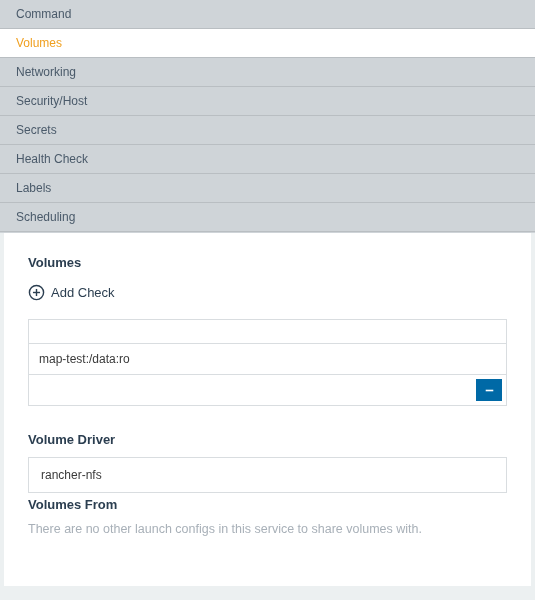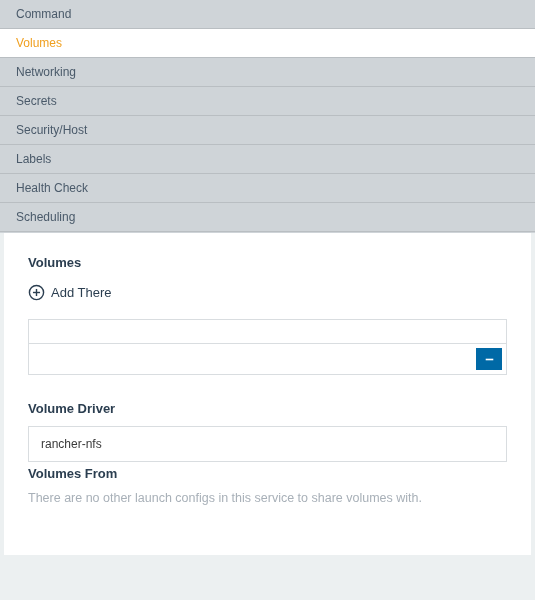--- a/index.html
+++ b/index.html
@@ -111,43 +111,44 @@
       padding: 18px 0;
     }
   </style>
 </head>
 <body>
 
 <div class="tabs">
   <div class="tab">Command</div>
   <div class="tab active">Volumes</div>
   <div class="tab">Networking</div>
+  <div class="tab">Security/Host</div>
   <div class="tab">Secrets</div>
-  <div class="tab">Security/Host</div>
+  <div class="tab">Health Check</div>
   <div class="tab">Labels</div>
-  <div class="tab">Health Check</div>
   <div class="tab">Scheduling</div>
 </div>
 
 <div class="panel">
   <div class="section-title">Volumes</div>
 
   <div class="add-volume">
     <span class="plus-icon">
       <svg viewBox="0 0 24 24" width="17" height="17" fill="none" stroke="#2b3e50" stroke-width="2">
         <circle cx="12" cy="12" r="10"></circle>
         <line x1="12" y1="7" x2="12" y2="17"></line>
         <line x1="7" y1="12" x2="17" y2="12"></line>
       </svg>
     </span>
-    <span>Add There</span>
+    <span>Add Check</span>
   </div>
 
   <div class="volume-box">
     <div class="vb-top"></div>
+    <div class="vb-input">map-test:/data:ro</div>
     <div class="vb-bottom">
       <div class="remove-btn">
         <svg viewBox="0 0 24 24" width="13" height="13" fill="none" stroke="#ffffff" stroke-width="3">
           <line x1="5" y1="12" x2="19" y2="12"></line>
         </svg>
       </div>
     </div>
   </div>
 
   <div class="sub-section">

